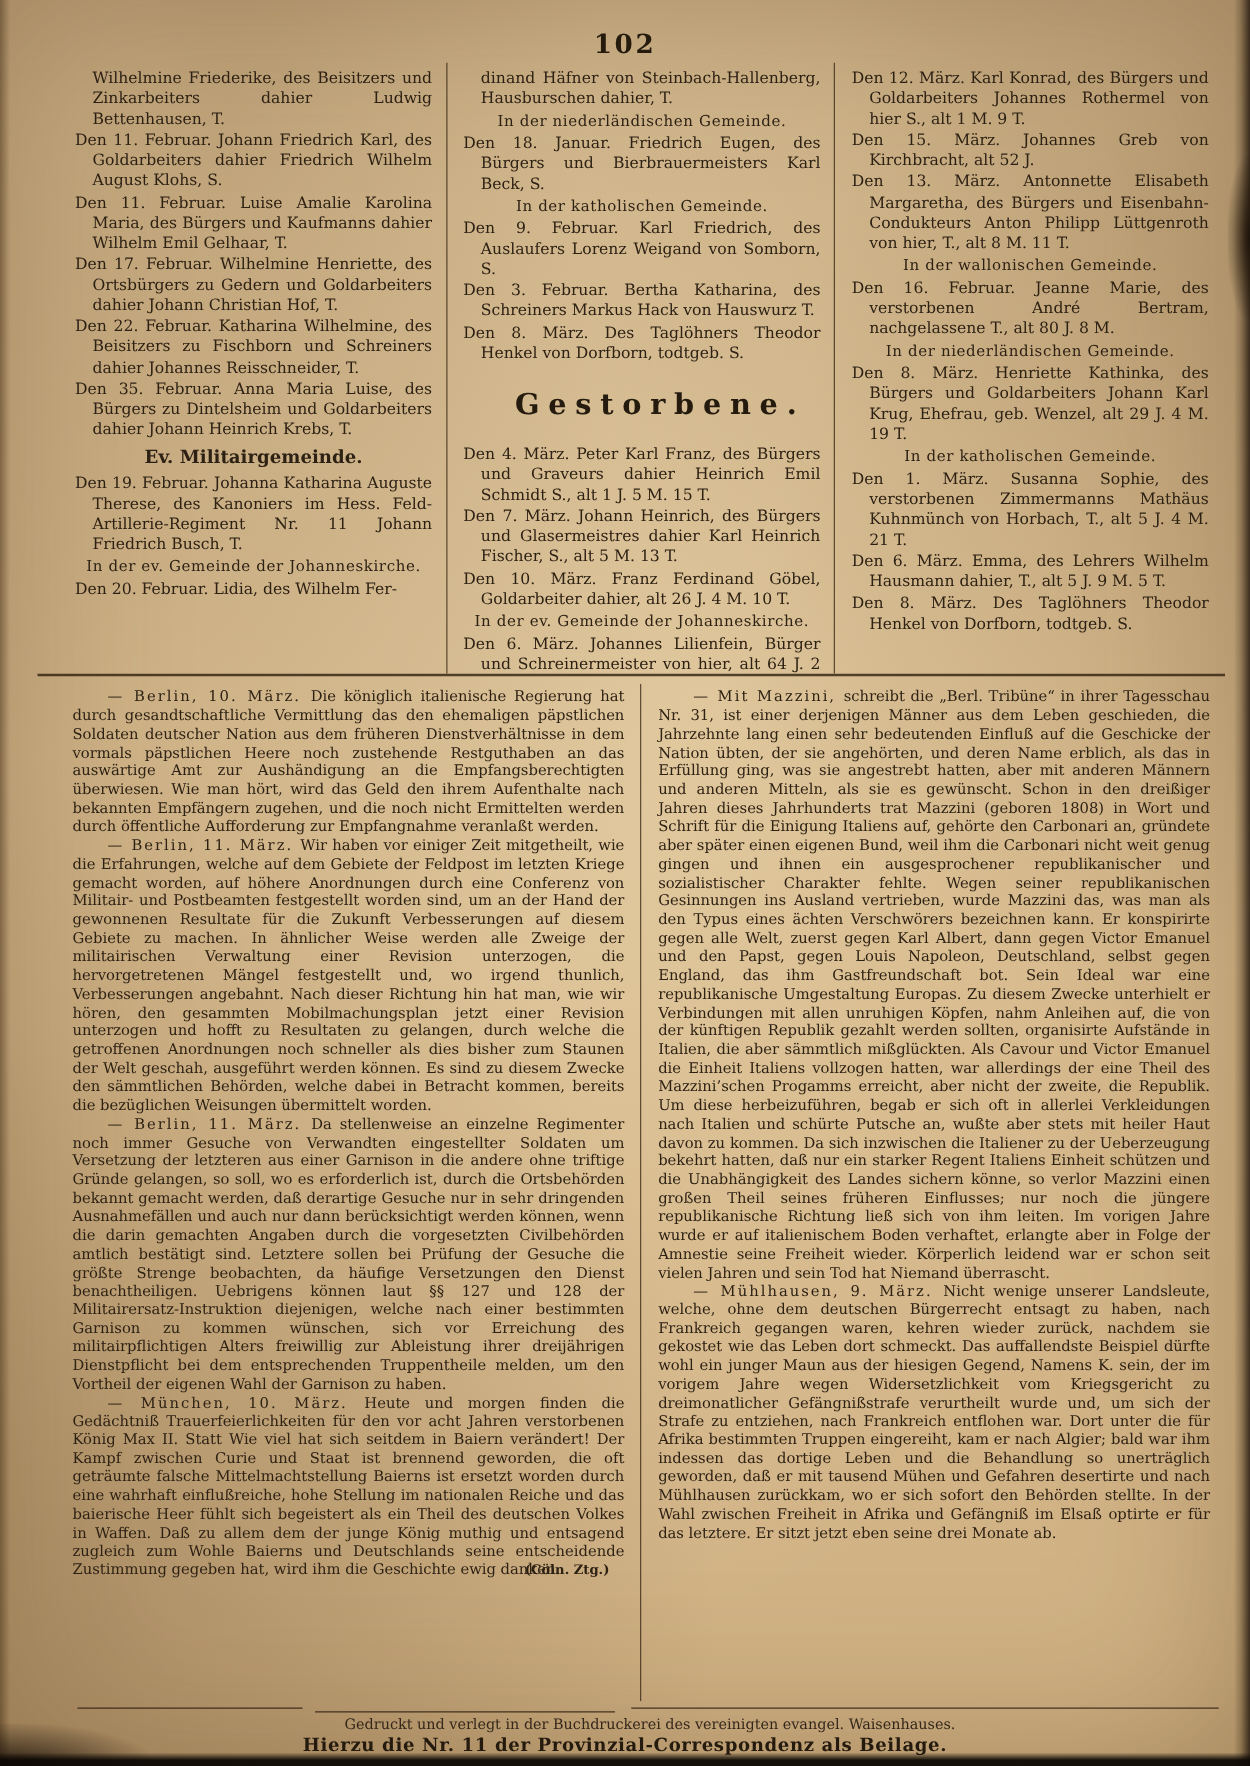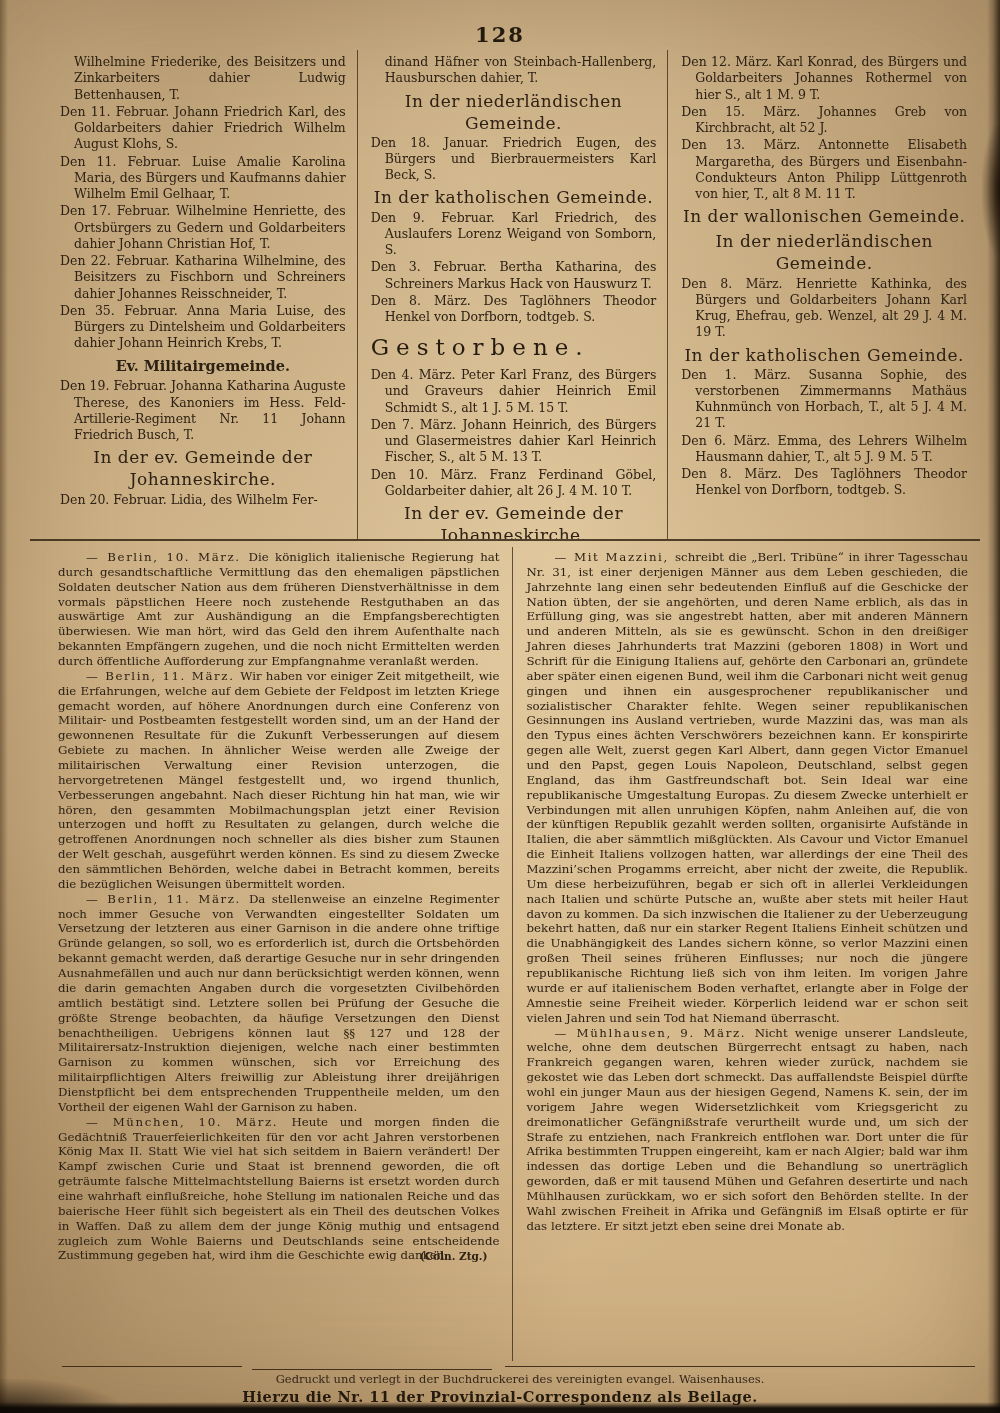--- a/index.html
+++ b/index.html
@@ -26,22 +26,22 @@
   }
   .col{
     flex:1 1 0; padding:4px 11px 0 13px; overflow:hidden;
     font-size:12.5px; line-height:1.3;
   }
   .col.mid{border-left:1px solid rgba(52,36,18,0.75); border-right:1px solid rgba(52,36,18,0.75);}
   .col:first-child{padding-left:30px;}
   .blk{text-align:justify; padding-left:14px; text-indent:-14px; margin:0 0 1px 0;}
   .blk.cont{text-indent:0;}
   .blk.heading{text-align:center; font-weight:bold; font-size:14.5px; padding:4px 0 3px; text-indent:0; margin:0;}
-  .blk.subheading{text-align:center; font-size:17px; padding:2px 0 1px; text-indent:0; margin:0; letter-spacing:0.5px;}
-  .blk.title{text-align:left; font-weight:normal; font-size:23px; letter-spacing:7px; padding:7px 0 4px; text-indent:0; margin:0; color:#241a0e;}
+  .blk.subheading{text-align:center; font-size:12px; padding:2px 0 1px; text-indent:0; margin:0; letter-spacing:0.5px;}
+  .blk.title{text-align:right; font-weight:bold; font-size:23px; letter-spacing:7px; padding:7px 0 4px; text-indent:0; margin:12px; color:#241a0e;}
   
   .divider{position:absolute; top:539px; left:30px; width:950px; height:0; border-top:2px solid rgba(45,30,14,0.8);}
   
   .bottom-cols{
     position:absolute; top:547px; left:30px; width:950px; height:814px;
     display:flex; overflow:hidden;
   }
   .ncol{
     flex:1 1 0; padding:3px 12px 0 14px; overflow:hidden;
     font-size:11.8px; line-height:1.26;
@@ -65,21 +65,21 @@
     background:linear-gradient(to top, rgba(12,8,4,0.95) 45%, rgba(12,8,4,0));}
   .corner-bl{position:absolute; left:0; bottom:0; width:120px; height:34px;
     background:radial-gradient(ellipse at left bottom, rgba(20,12,5,0.85), rgba(20,12,5,0) 75%);}
   .edge-left{position:absolute; top:0; left:0; bottom:0; width:8px;
     background:linear-gradient(to right, rgba(60,38,16,0.45), rgba(60,38,16,0));}
 </style>
 </head>
 <body>
 
 <div class="page">
-  <div class="pagenum">128</div>
+  <div class="pagenum">102</div>
 
   <div class="top-cols">
     <div class="col">
         <div class="blk cont">Wilhelmine Friederike, des Beisitzers und Zinkarbeiters dahier Ludwig Bettenhausen, T.</div>
         <div class="blk entry">Den 11. Februar. Johann Friedrich Karl, des Goldarbeiters dahier Friedrich Wilhelm August Klohs, S.</div>
         <div class="blk entry">Den 11. Februar. Luise Amalie Karolina Maria, des Bürgers und Kaufmanns dahier Wilhelm Emil Gelhaar, T.</div>
         <div class="blk entry">Den 17. Februar. Wilhelmine Henriette, des Ortsbürgers zu Gedern und Goldarbeiters dahier Johann Christian Hof, T.</div>
         <div class="blk entry">Den 22. Februar. Katharina Wilhelmine, des Beisitzers zu Fischborn und Schreiners dahier Johannes Reisschneider, T.</div>
         <div class="blk entry">Den 35. Februar. Anna Maria Luise, des Bürgers zu Dintelsheim und Goldarbeiters dahier Johann Heinrich Krebs, T.</div>
         <div class="blk heading">Ev. Militairgemeinde.</div>
@@ -100,20 +100,21 @@
         <div class="blk entry">Den 7. März. Johann Heinrich, des Bürgers und Glasermeistres dahier Karl Heinrich Fischer, S., alt 5 M. 13 T.</div>
         <div class="blk entry">Den 10. März. Franz Ferdinand Göbel, Goldarbeiter dahier, alt 26 J. 4 M. 10 T.</div>
         <div class="blk subheading">In der ev. Gemeinde der Johanneskirche.</div>
         <div class="blk entry">Den 6. März. Johannes Lilienfein, Bürger und Schreinermeister von hier, alt 64 J. 2 M. 15 T.</div>
       </div>
     <div class="col">
         <div class="blk entry">Den 12. März. Karl Konrad, des Bürgers und Goldarbeiters Johannes Rothermel von hier S., alt 1 M. 9 T.</div>
         <div class="blk entry">Den 15. März. Johannes Greb von Kirchbracht, alt 52 J.</div>
         <div class="blk entry">Den 13. März. Antonnette Elisabeth Margaretha, des Bürgers und Eisenbahn-Condukteurs Anton Philipp Lüttgenroth von hier, T., alt 8 M. 11 T.</div>
         <div class="blk subheading">In der wallonischen Gemeinde.</div>
+        <div class="blk entry">Den 16. Februar. Jeanne Marie, des verstorbenen André Bertram, nachgelassene T., alt 80 J. 8 M.</div>
         <div class="blk subheading">In der niederländischen Gemeinde.</div>
         <div class="blk entry">Den 8. März. Henriette Kathinka, des Bürgers und Goldarbeiters Johann Karl Krug, Ehefrau, geb. Wenzel, alt 29 J. 4 M. 19 T.</div>
         <div class="blk subheading">In der katholischen Gemeinde.</div>
         <div class="blk entry">Den 1. März. Susanna Sophie, des verstorbenen Zimmermanns Mathäus Kuhnmünch von Horbach, T., alt 5 J. 4 M. 21 T.</div>
         <div class="blk entry">Den 6. März. Emma, des Lehrers Wilhelm Hausmann dahier, T., alt 5 J. 9 M. 5 T.</div>
         <div class="blk entry">Den 8. März. Des Taglöhners Theodor Henkel von Dorfborn, todtgeb. S.</div>
       </div>
   </div>
 
   <div class="divider"></div>

